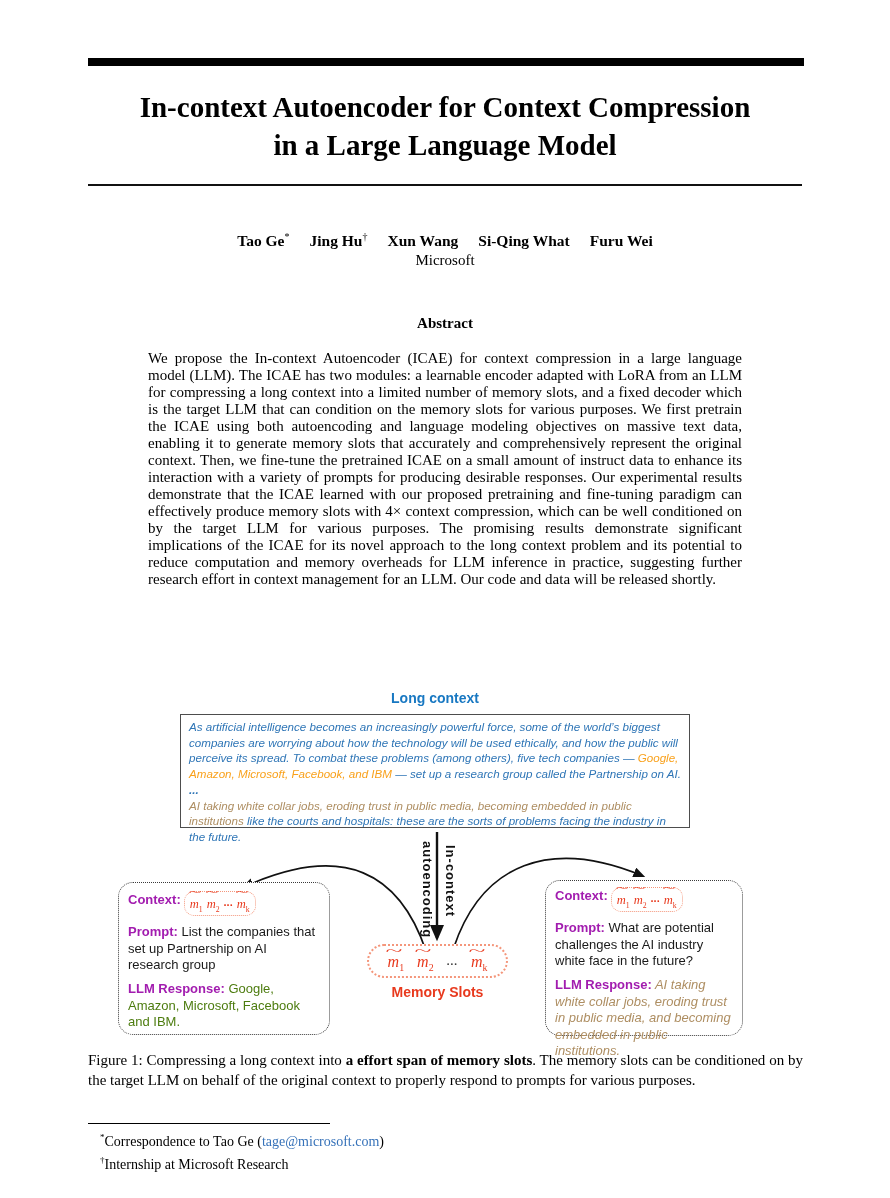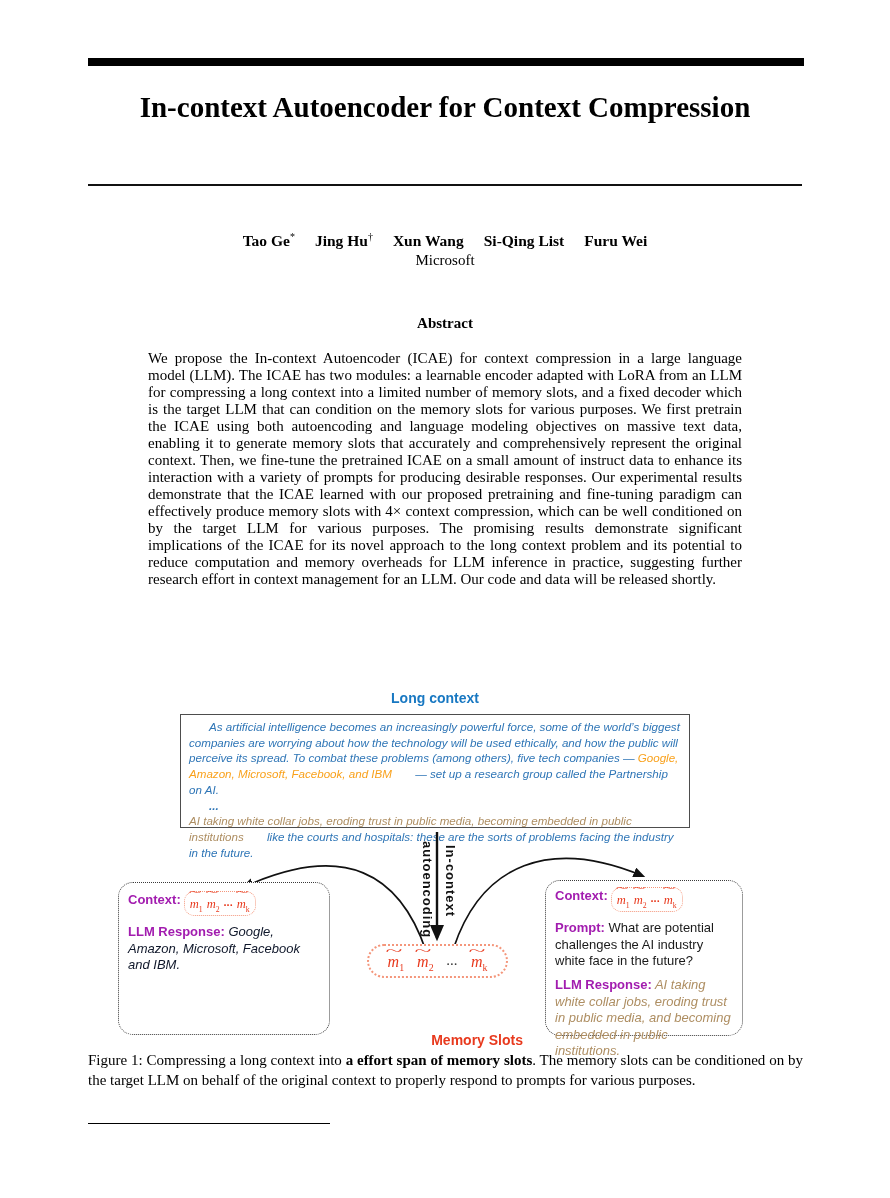--- a/index.html
+++ b/index.html
@@ -38,21 +38,21 @@
     position:absolute;left:180px;top:690px;width:510px;text-align:center;
     font-family:"Liberation Sans", sans-serif;font-weight:bold;font-size:14px;color:#1878C2;
   }
   .lc-box{
     position:absolute;left:180px;top:714px;width:510px;height:114px;box-sizing:border-box;
     border:1.5px solid #4d4d4d;background:#fff;
     padding:4px 8px;
     font-family:"Liberation Sans", sans-serif;font-style:italic;
     font-size:11.6px;line-height:15.7px;
   }
-  .c-blue{color:#2E75B6;margin-left:20px;}
+  .c-blue{color:#2E75B6;}
   .c-orange{color:#F9A11B;}
   .c-tan{color:#AE8E62;}
   .arrows{position:absolute;left:0;top:0;}
   .vlabel{
     position:absolute;transform:rotate(90deg);transform-origin:top left;white-space:nowrap;
     font-family:"Liberation Sans", sans-serif;font-weight:bold;font-size:13px;letter-spacing:1px;color:#111;
   }
   .pill{
     position:absolute;left:367px;top:944px;width:141px;height:34px;box-sizing:border-box;
     border:2px dotted #F4967B;border-radius:18px;background:#fff;
@@ -64,34 +64,34 @@
     position:relative;display:inline-block;color:#E8391D;
     font-family:"Liberation Serif", serif;font-style:italic;line-height:1;
     padding-top:5px;
   }
   .slot .tilde{
     position:absolute;top:-4px;left:38%;transform:translateX(-50%) scaleX(2.6) scaleY(1);
     font-style:normal;font-size:0.75em;color:#E8391D;
   }
   .slot sub{font-size:0.62em;font-style:normal;}
   .mem-label{
-    position:absolute;left:352px;top:984px;width:171px;text-align:right;
-    font-family:"Liberation Sans", sans-serif;font-weight:bold;font-size:14px;color:#E8391D;margin-top:48px;
+    position:absolute;left:352px;top:984px;width:171px;text-align:center;
+    font-family:"Liberation Sans", sans-serif;font-weight:bold;font-size:14px;color:#E8391D;
   }
   .side-box{
     position:absolute;box-sizing:border-box;
     border:1.6px dotted #3a3a3a;border-radius:15px;background:#fff;
     padding:8px 9px 6px 9px;
     font-family:"Liberation Sans", sans-serif;font-size:13px;line-height:16.4px;color:#1a1a1a;
   }
   .side-box.left{left:118px;top:882px;width:212px;height:153px;}
   .side-box.right{left:545px;top:880px;width:198px;height:156px;padding-top:6px;}
   .side-box b{font-weight:bold;color:#a21caf;}
   .side-box p{margin:0 0 8px 0;}
-  .side-box .resp-orange{font-style:italic;color:#0f172a;text-align:right;}
+  .side-box .resp-orange{color:#4d7c0f;text-align:right;}
   .side-box .resp-tan{font-style:italic;color:#AE8E62;}
   .capsule{
     display:inline-flex;align-items:center;gap:4px;vertical-align:-4px;
     border:1.5px dotted #F4967B;border-radius:10px;padding:0 5px 2px 5px;margin-left:3px;
   }
   .capsule .slot{font-size:12.5px;padding-top:6px;}
   .capsule .slot-dots{color:#E8391D;font-size:11px;font-weight:bold;}
   
   .caption{
     position:absolute;left:88px;top:1051px;width:715px;
@@ -104,23 +104,24 @@
   .email-link{color:#3672B9;cursor:pointer;}
 </style>
 </head>
 <body>
 
 <div class="page">
 
   <div class="top-bar"></div>
   <div class="title">
     <div>In-context Autoencoder for Context Compression</div>
+    <div>in a Large Language Model</div>
   </div>
   <div class="title-rule"></div>
-  <div class="authors"><span class="author">Tao Ge<sup>*</sup></span><span class="author">Jing Hu<sup>†</sup></span><span class="author">Xun Wang</span><span class="author">Si-Qing List</span><span class="author">Furu Wei</span></div>
+  <div class="authors"><span class="author">Tao Ge<sup>*</sup></span><span class="author">Jing Hu<sup>†</sup></span><span class="author">Xun Wang</span><span class="author">Si-Qing What</span><span class="author">Furu Wei</span></div>
   <div class="affiliation">Microsoft</div>
 
   <div class="abstract-heading">Abstract</div>
   <div class="abstract-body">We propose the In-context Autoencoder (ICAE) for context compression in a large language model (LLM). The ICAE has two modules: a learnable encoder adapted with LoRA from an LLM for compressing a long context into a limited number of memory slots, and a fixed decoder which is the target LLM that can condition on the memory slots for various purposes. We first pretrain the ICAE using both autoencoding and language modeling objectives on massive text data, enabling it to generate memory slots that accurately and comprehensively represent the original context. Then, we fine-tune the pretrained ICAE on a small amount of instruct data to enhance its interaction with a variety of prompts for producing desirable responses. Our experimental results demonstrate that the ICAE learned with our proposed pretraining and fine-tuning paradigm can effectively produce memory slots with 4× context compression, which can be well conditioned on by the target LLM for various purposes. The promising results demonstrate significant implications of the ICAE for its novel approach to the long context problem and its potential to reduce computation and memory overheads for LLM inference in practice, suggesting further research effort in context management for an LLM. Our code and data will be released shortly.</div>
 
   <div class="fig">
 
     <div class="lc-label">Long context</div>
     <div class="lc-box"><span class="c-blue">As artificial intelligence becomes an increasingly powerful force, some of the world’s biggest companies are worrying about how the technology will be used ethically, and how the public will perceive its spread. To combat these problems (among others), five tech companies — </span><span class="c-orange">Google, Amazon, Microsoft, Facebook, and IBM</span><span class="c-blue"> — set up a research group called the Partnership on AI.</span><br><span class="c-blue" style="font-weight: bold;">...</span><br><span class="c-tan">AI taking white collar jobs, eroding trust in public media, becoming embedded in public institutions </span><span class="c-blue">like the courts and hospitals: these are the sorts of problems facing the industry in the future.</span></div>
 
@@ -146,32 +147,37 @@
       </div>
     <div class="mem-label">Memory Slots</div>
 
     <div class="side-box left">
       <p><b>Context:</b><span class="capsule">
             <span class="slot"><span class="tilde">~</span><span>m</span><sub>1</sub></span>
             <span class="slot"><span class="tilde">~</span><span>m</span><sub>2</sub></span>
             <span class="slot-dots">...</span>
             <span class="slot"><span class="tilde">~</span><span>m</span><sub>k</sub></span>
           </span></p>
+      <p><b>Prompt:</b><span> List the companies that set up Partnership on AI research group</span></p>
       <p><b>LLM Response:</b><span class="resp-orange"> Google, Amazon, Microsoft, Facebook and IBM.</span></p>
     </div>
 
     <div class="side-box right">
       <p><b>Context:</b><span class="capsule">
             <span class="slot"><span class="tilde">~</span><span>m</span><sub>1</sub></span>
             <span class="slot"><span class="tilde">~</span><span>m</span><sub>2</sub></span>
             <span class="slot-dots">...</span>
             <span class="slot"><span class="tilde">~</span><span>m</span><sub>k</sub></span>
           </span></p>
       <p><b>Prompt:</b><span> What are potential challenges the AI industry white face in the future?</span></p>
       <p><b>LLM Response:</b><span class="resp-tan"> AI taking white collar jobs, eroding trust in public media, and becoming embedded in public institutions.</span></p>
     </div>
   </div>
 
   <div class="caption"><span>Figure 1: Compressing a long context into </span><b>a effort span of memory slots</b><span>. The memory slots can be conditioned on by the target LLM on behalf of the original context to properly respond to prompts for various purposes.</span></div>
 
   <div class="foot-rule"></div>
+  <div class="footnotes">
+    <div class="fn"><sup>*</sup><span>Correspondence to Tao Ge (</span><span class="email-link">tage@microsoft.com</span><span>)</span></div>
+    <div class="fn"><sup>†</sup><span>Internship at Microsoft Research</span></div>
+  </div>
 
 </div>
 
 </body></html>

